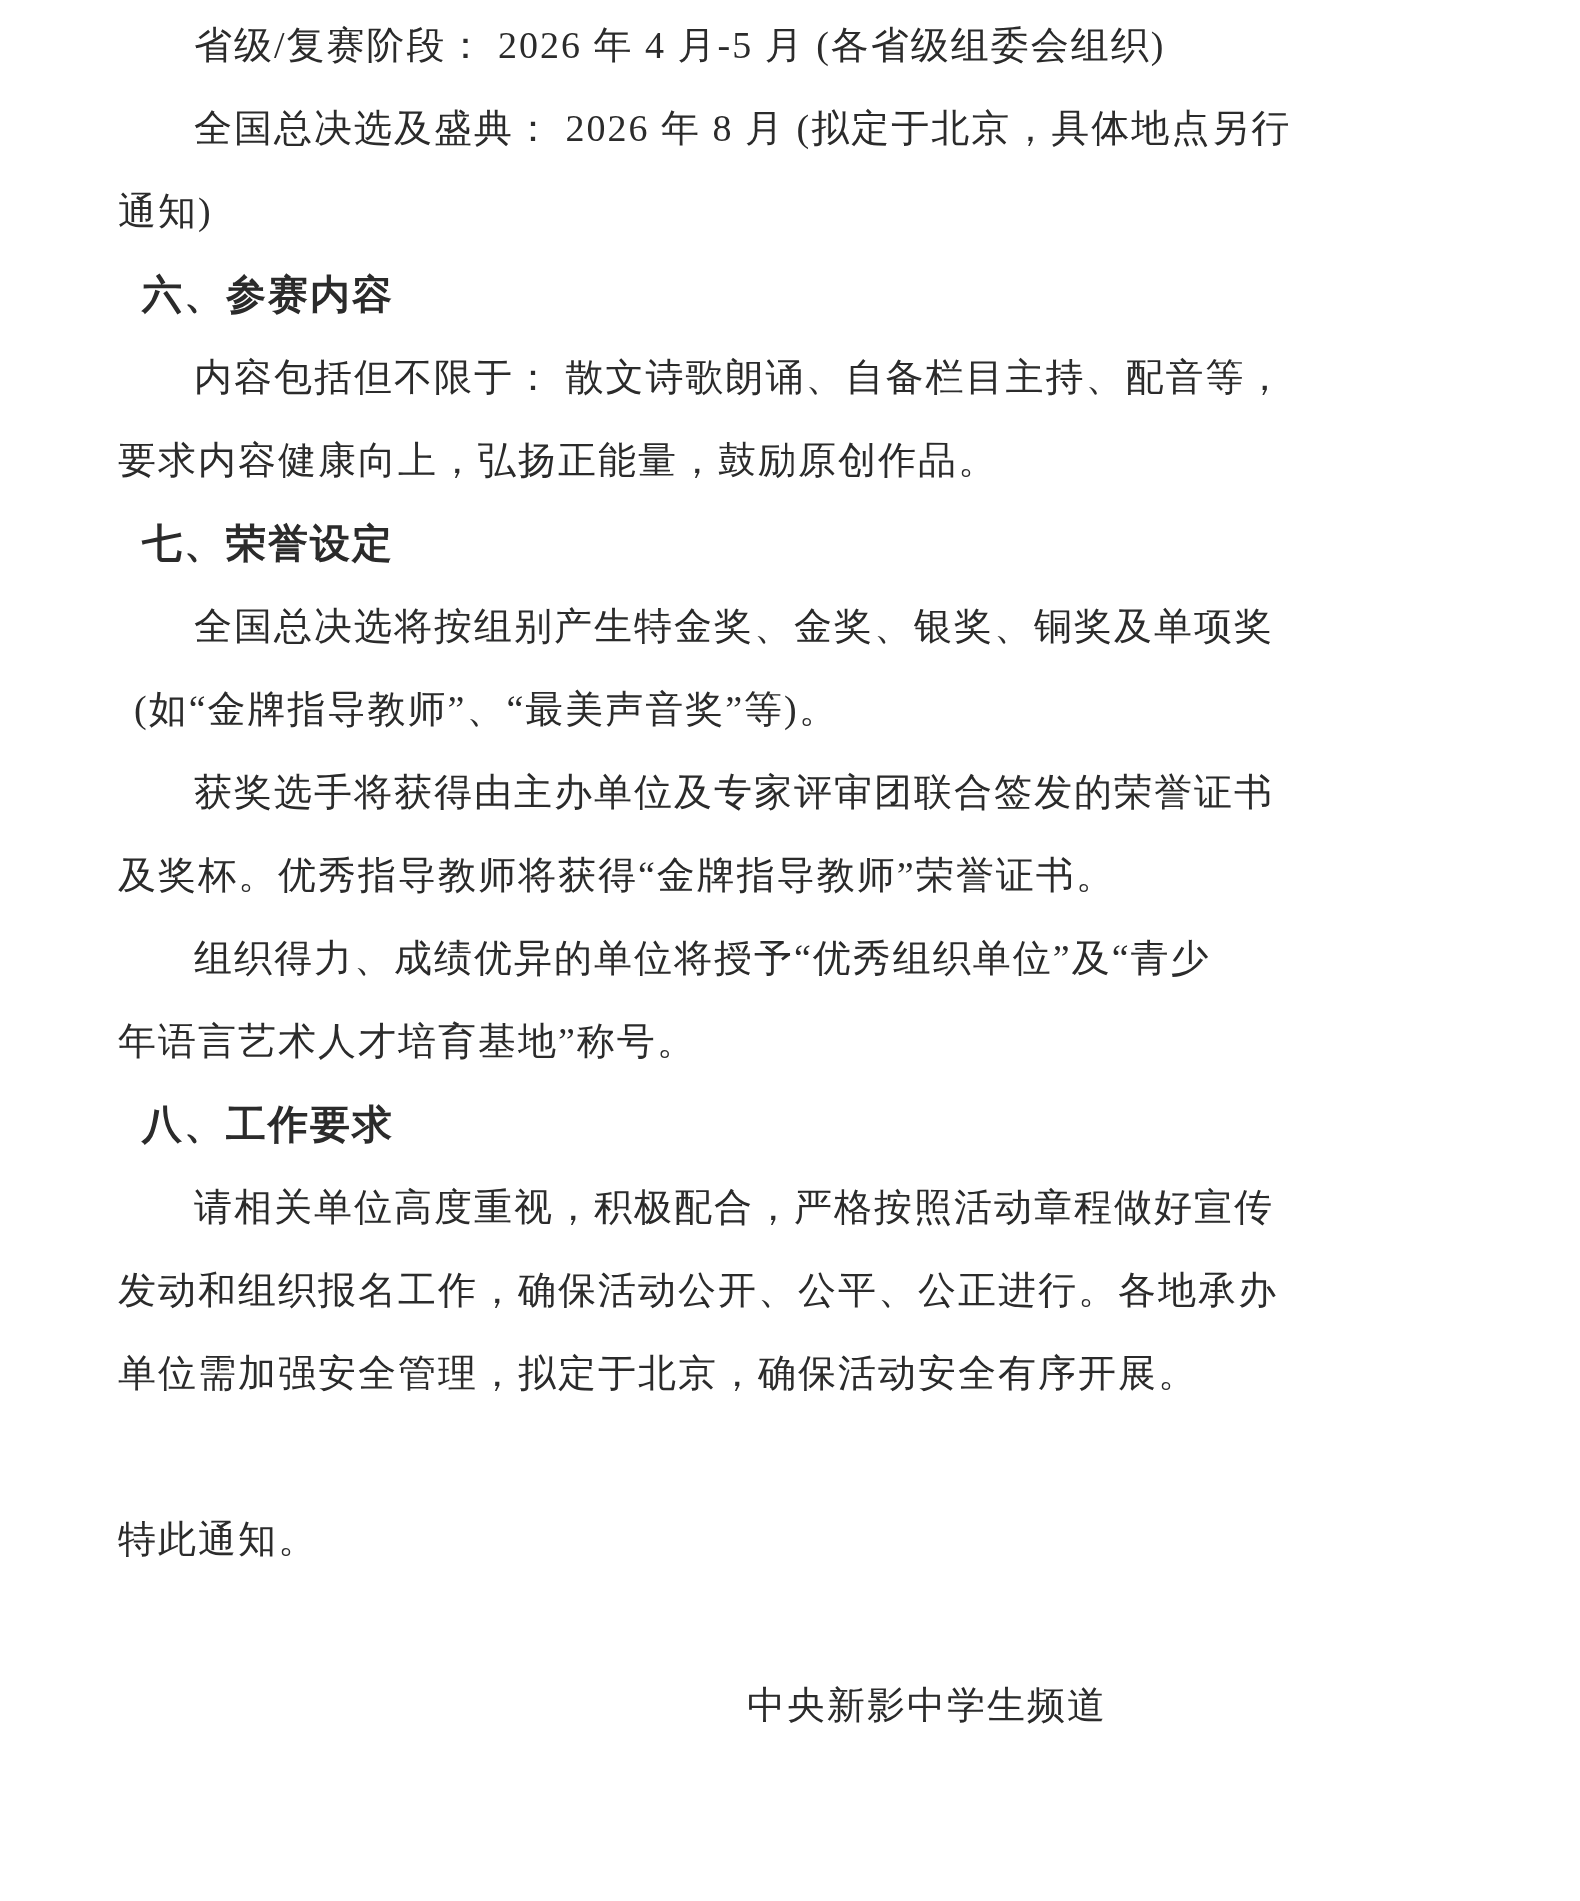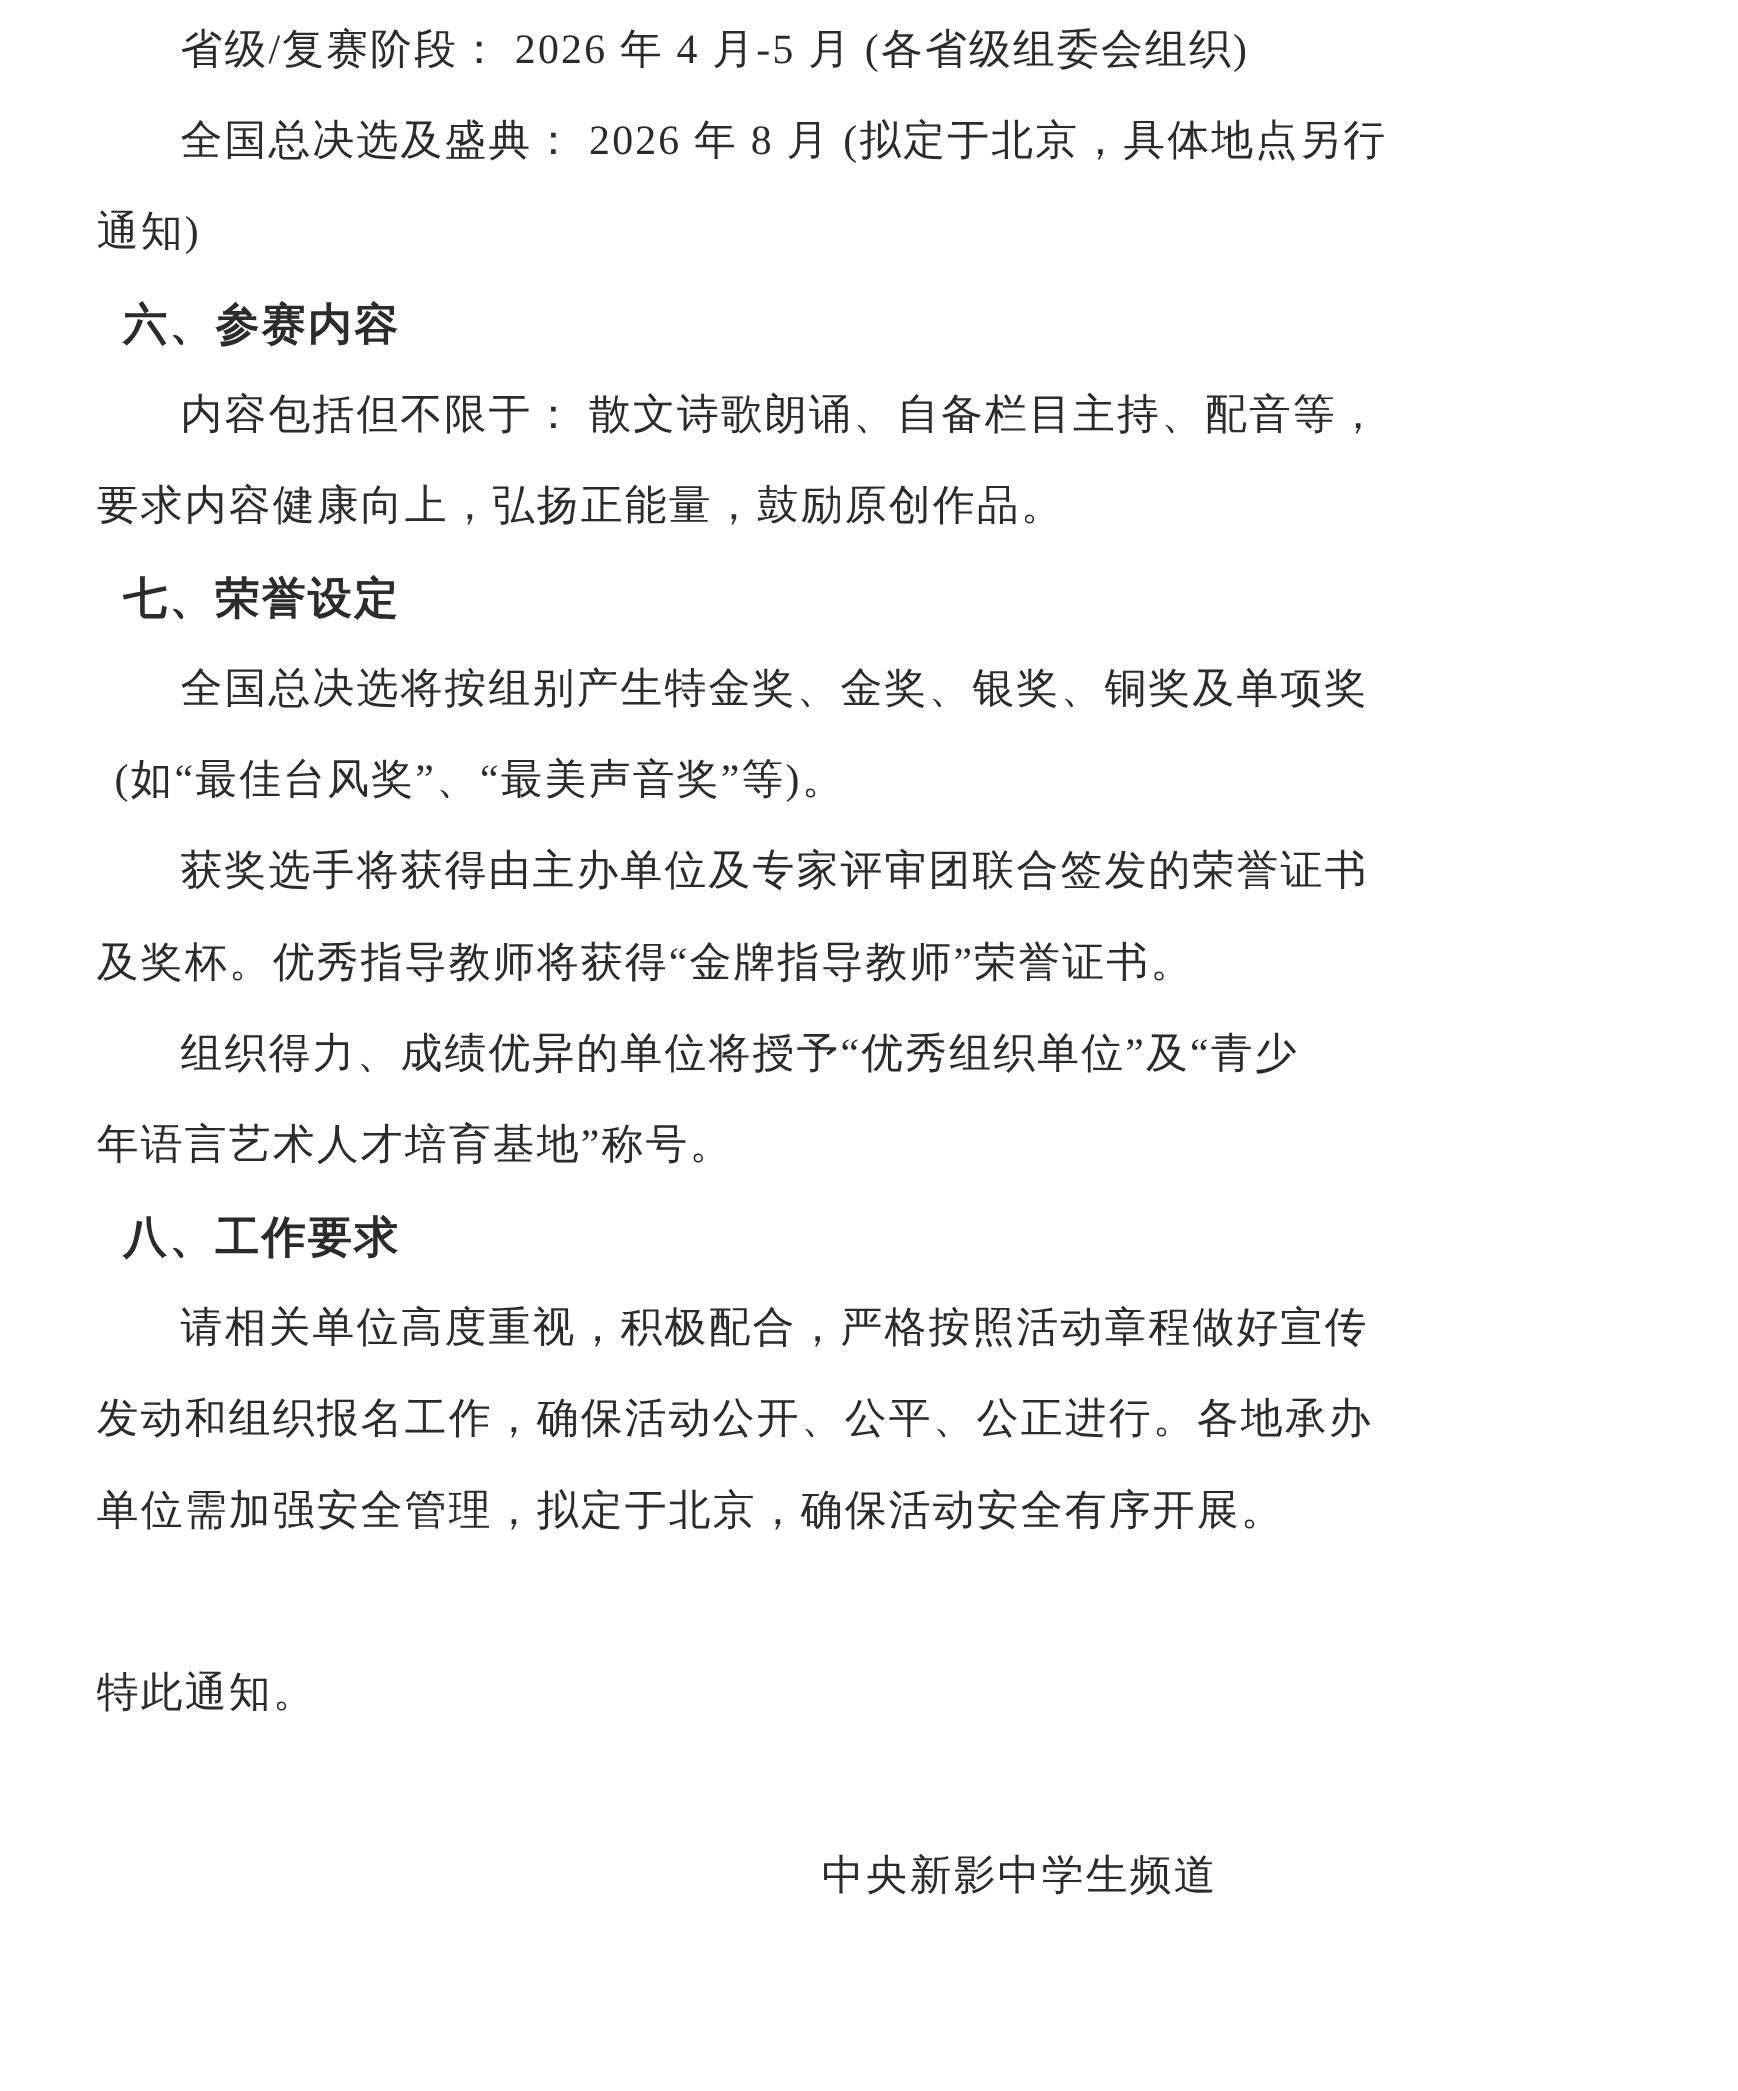--- a/index.html
+++ b/index.html
@@ -11,21 +11,21 @@
     width: 1580px;
     height: 1901px;
     font-family: "Liberation Serif", "DejaVu Serif", serif;
     color: #2b2b2b;
     overflow: hidden;
   }
   .page {
     box-sizing: border-box;
     width: 1580px;
     height: 1901px;
-    padding: 4px 253px 0 88px;
+    padding: 4px 253px 0 118px;
     background: #ffffff;
   }
   .line {
     height: 83px;
     line-height: 83px;
     font-size: 38px;
     letter-spacing: 2px;
     white-space: nowrap;
     text-align: left;
   }
@@ -51,21 +51,21 @@
   <div class="line indent">省级/复赛阶段： 2026 年 4 月-5 月 (各省级组委会组织)</div>
   <div class="line indent">全国总决选及盛典： 2026 年 8 月 (拟定于北京，具体地点另行</div>
   <div class="line">通知)</div>
 
   <div class="line heading">六、参赛内容</div>
   <div class="line indent">内容包括但不限于： 散文诗歌朗诵、自备栏目主持、配音等，</div>
   <div class="line">要求内容健康向上，弘扬正能量，鼓励原创作品。</div>
 
   <div class="line heading">七、荣誉设定</div>
   <div class="line indent">全国总决选将按组别产生特金奖、金奖、银奖、铜奖及单项奖</div>
-  <div class="line paren-indent">(如“最佳台风奖”、“最美声音奖”等)。</div>
+  <div class="line paren-indent">(如“金牌指导教师”、“最美声音奖”等)。</div>
   <div class="line indent">获奖选手将获得由主办单位及专家评审团联合签发的荣誉证书</div>
   <div class="line">及奖杯。优秀指导教师将获得“金牌指导教师”荣誉证书。</div>
   <div class="line indent">组织得力、成绩优异的单位将授予“优秀组织单位”及“青少</div>
   <div class="line">年语言艺术人才培育基地”称号。</div>
 
   <div class="line heading">八、工作要求</div>
   <div class="line indent">请相关单位高度重视，积极配合，严格按照活动章程做好宣传</div>
   <div class="line">发动和组织报名工作，确保活动公开、公平、公正进行。各地承办</div>
   <div class="line">单位需加强安全管理，拟定于北京，确保活动安全有序开展。</div>
 

